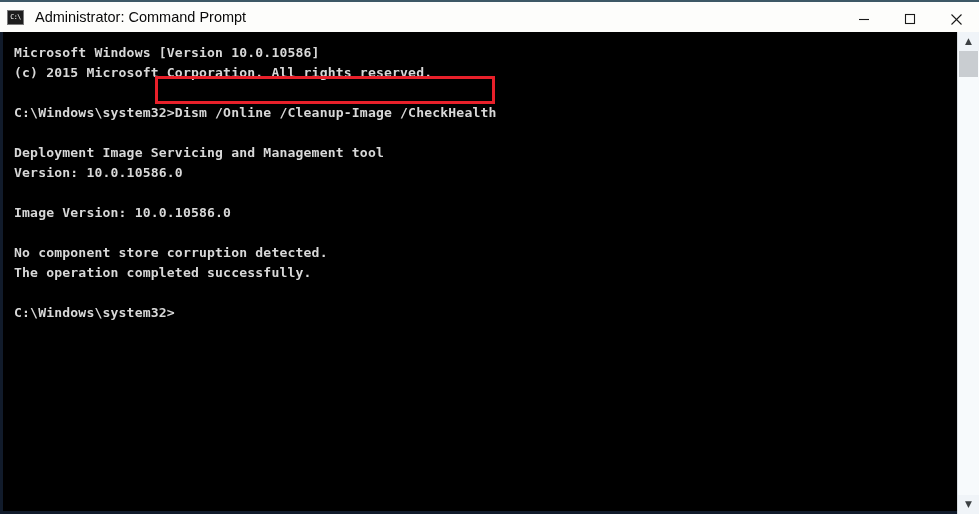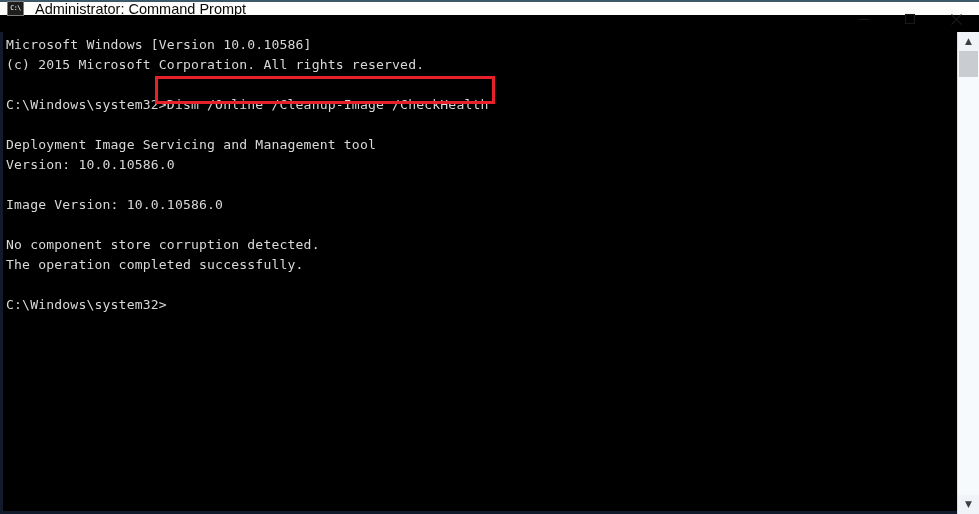--- a/index.html
+++ b/index.html
@@ -19,21 +19,21 @@
     background: #000000;
     overflow: hidden;
   }
 
   
   .titlebar {
     position: absolute;
     top: 0;
     left: 0;
     width: 979px;
-    height: 15px;
+    height: 32px;
     background: #fdfdfb;
     border-top: 2px solid #3d5866;
     box-sizing: border-box;
     display: flex;
     align-items: center;
   }
   .title-left {
     display: flex;
     align-items: center;
     height: 100%;
@@ -101,28 +101,29 @@
     background: #000000;
     box-sizing: border-box;
     border-left: 3px solid #111b2b;
     border-bottom: 3px solid #111b2b;
     overflow: hidden;
   }
   .console-text {
     position: absolute;
     top: 0;
     left: 0;
-    margin: 0;
+    margin: 8px;
     padding: 3px 0 0 3px;
     color: #d8d8d8;
     font-family: "DejaVu Sans Mono", monospace;
     font-size: 13.1px;
     line-height: 20px;
     white-space: pre;
     letter-spacing: 0.16px;
+    font-weight: bold;
   }
 
   
   .highlight-box {
     position: absolute;
     left: 152px;
     top: 44px;
     width: 340px;
     height: 28px;
     box-sizing: border-box;

